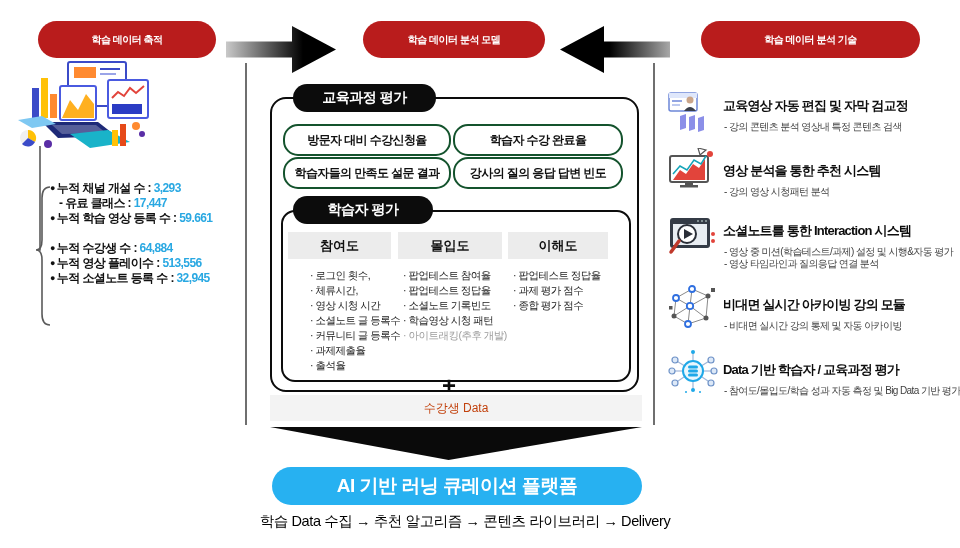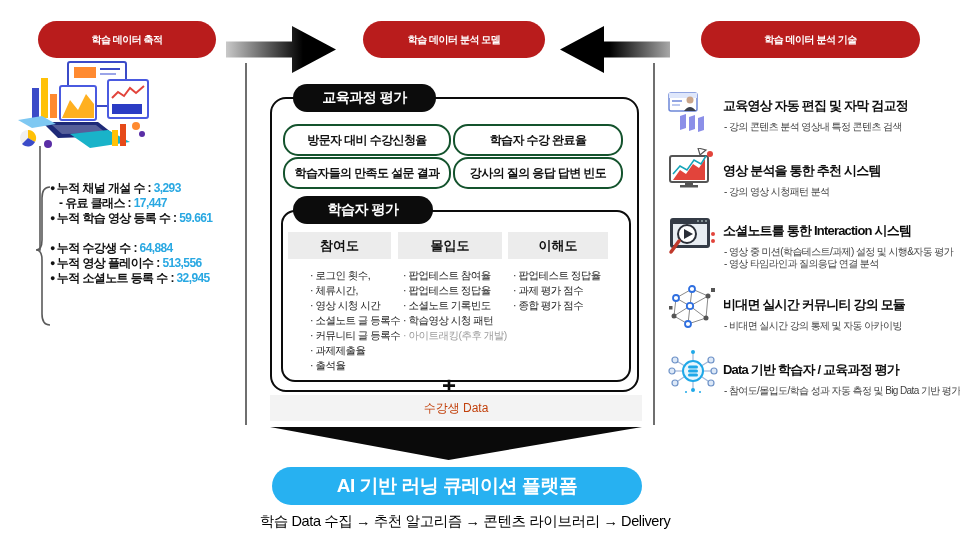--- a/index.html
+++ b/index.html
@@ -219,21 +219,21 @@
   <circle cx="24" cy="5" r="3" fill="#fff" stroke="#2f6fe0" stroke-width="1.8"></circle>
   <circle cx="8" cy="14" r="3" fill="#fff" stroke="#2f6fe0" stroke-width="1.8"></circle>
   <circle cx="40" cy="12" r="2.5" fill="#555"></circle>
   <circle cx="22" cy="22" r="3.2" fill="#fff" stroke="#2f6fe0" stroke-width="1.8"></circle>
   <circle cx="6" cy="32" r="2.5" fill="#555"></circle>
   <circle cx="20" cy="40" r="3" fill="#fff" stroke="#2f6fe0" stroke-width="1.8"></circle>
   <circle cx="38" cy="34" r="2.5" fill="#555"></circle>
   <rect x="43" y="4" width="4" height="4" fill="#555"></rect>
   <rect x="1" y="22" width="3.5" height="3.5" fill="#555"></rect>
 </svg>
-<div class="tech-title" style="top:296px;">비대면 실시간 커뮤니티 강의 모듈</div>
+<div class="tech-title" style="top:296px;">비대면 실시간 아카이빙 강의 모듈</div>
 <div class="tech-sub" style="top:319px;">- 비대면 실시간 강의 통제 및 자동 아카이빙</div>
 
 <svg class="tech-icon" style="top:348px;" width="50" height="46" viewBox="0 0 50 46">
   <g stroke="#9fb6d8" stroke-width="1.2">
     <line x1="25" y1="23" x2="7" y2="12"></line>
       <line x1="25" y1="23" x2="43" y2="12"></line>
     <line x1="25" y1="23" x2="4" y2="23"></line>
       <line x1="25" y1="23" x2="46" y2="23"></line>
     <line x1="25" y1="23" x2="7" y2="35"></line>
       <line x1="25" y1="23" x2="43" y2="35"></line>

